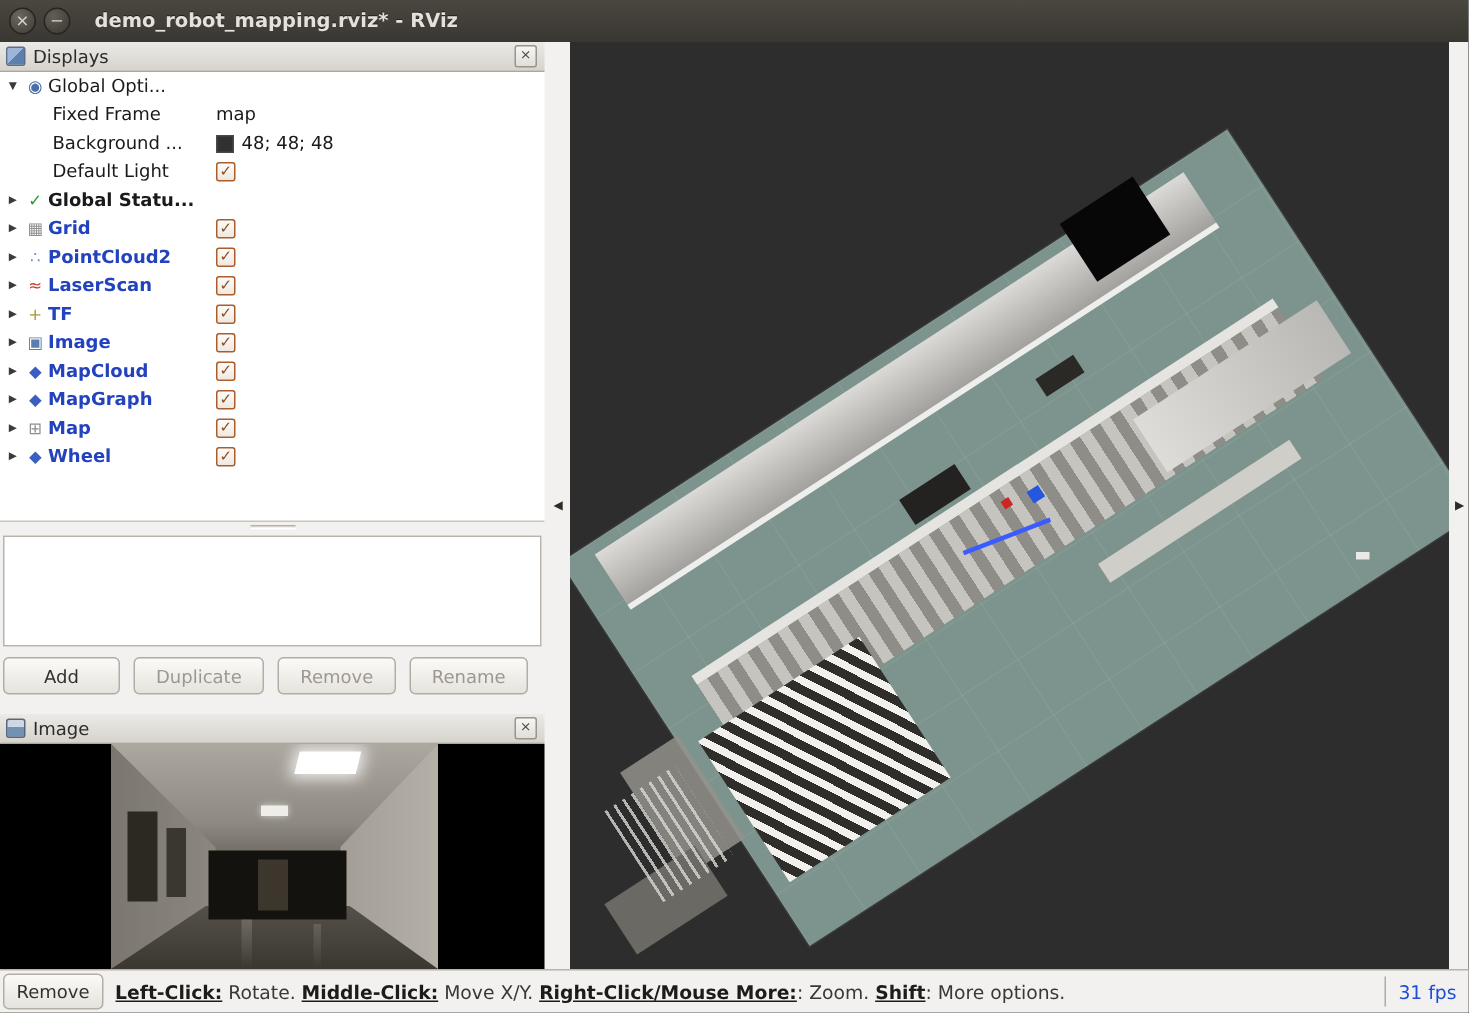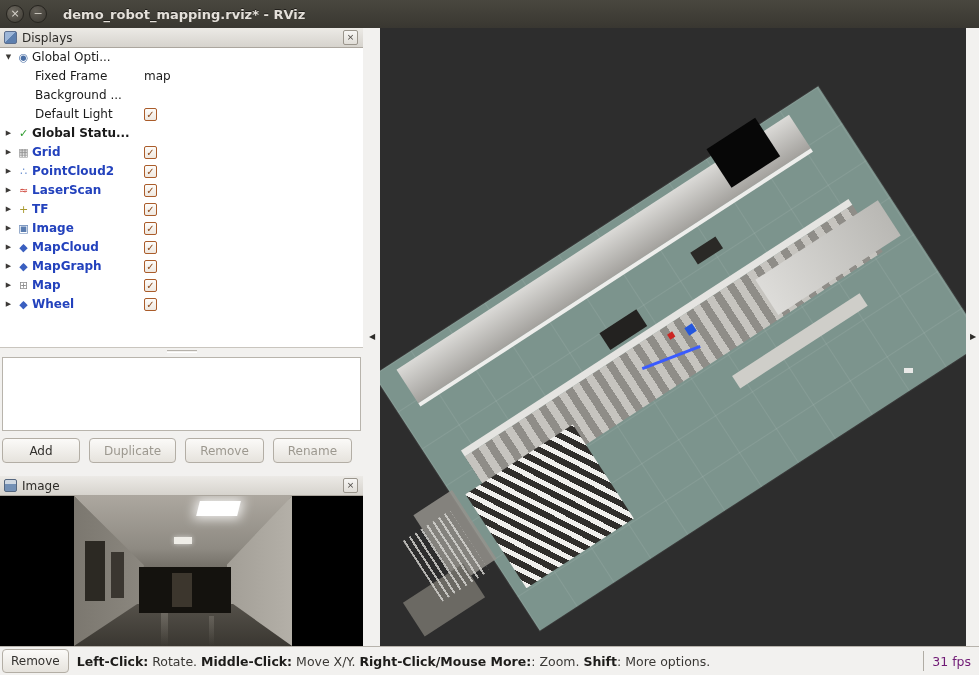--- a/index.html
+++ b/index.html
@@ -124,23 +124,23 @@
   .collapse-right { position:absolute; left:967px; top:330px; width:12px; height:14px;
     font-size:8px; color:#2e2c29; text-align:center; line-height:14px; }
 
   
   .statusbar { position:absolute; left:0; top:646px; width:979px; height:29px;
     background:#f2f1ef; border-top:1px solid #b7b3ac; display:flex; align-items:center; }
   .reset-btn { margin-left:2px; height:24px; padding:0 8px;
     background:linear-gradient(#fbfaf8,#e6e3dd); border:1px solid #b3aea5; border-radius:4px;
     font-family:"DejaVu Sans", sans-serif; font-size:12px; color:#33312e; flex:none; }
   .help-text { margin-left:8px; flex:1; font-size:12.5px; color:#3a3835; white-space:nowrap; overflow:hidden; }
-  .help-text b { color:#1d1c1a; }
+  .help-text b { color:#1d1c1a;text-decoration:underline; }
   .fps-sep { width:1px; height:20px; background:#b0aca4; margin-right:8px; flex:none; }
-  .fps-text { margin-right:8px; font-size:12.5px; color:#701a75; flex:none; }
+  .fps-text { margin-right:8px; font-size:12.5px; color:#1d4ed8; flex:none; }
 </style>
 </head>
 <body>
 
 <div class="window">
 
   <div class="titlebar">
     <div class="tb-close">
       <span>×</span>
     </div>
@@ -169,20 +169,24 @@
           <div class="tname" style="padding-left: 35px;">
             <span class="tlabel">Fixed Frame</span>
           </div>
           <div class="tvalue">
             <span class="vtext">map</span>
           </div>
         </div>
         <div class="trow">
           <div class="tname" style="padding-left: 35px;">
             <span class="tlabel">Background ...</span>
+          </div>
+          <div class="tvalue">
+            <span class="swatch" style="background: rgb(49, 49, 49);"></span>
+            <span class="vtext">48; 48; 48</span>
           </div>
         </div>
         <div class="trow">
           <div class="tname" style="padding-left: 35px;">
             <span class="tlabel">Default Light</span>
           </div>
           <div class="tvalue">
             <span class="cbox">✓</span>
           </div>
         </div>

